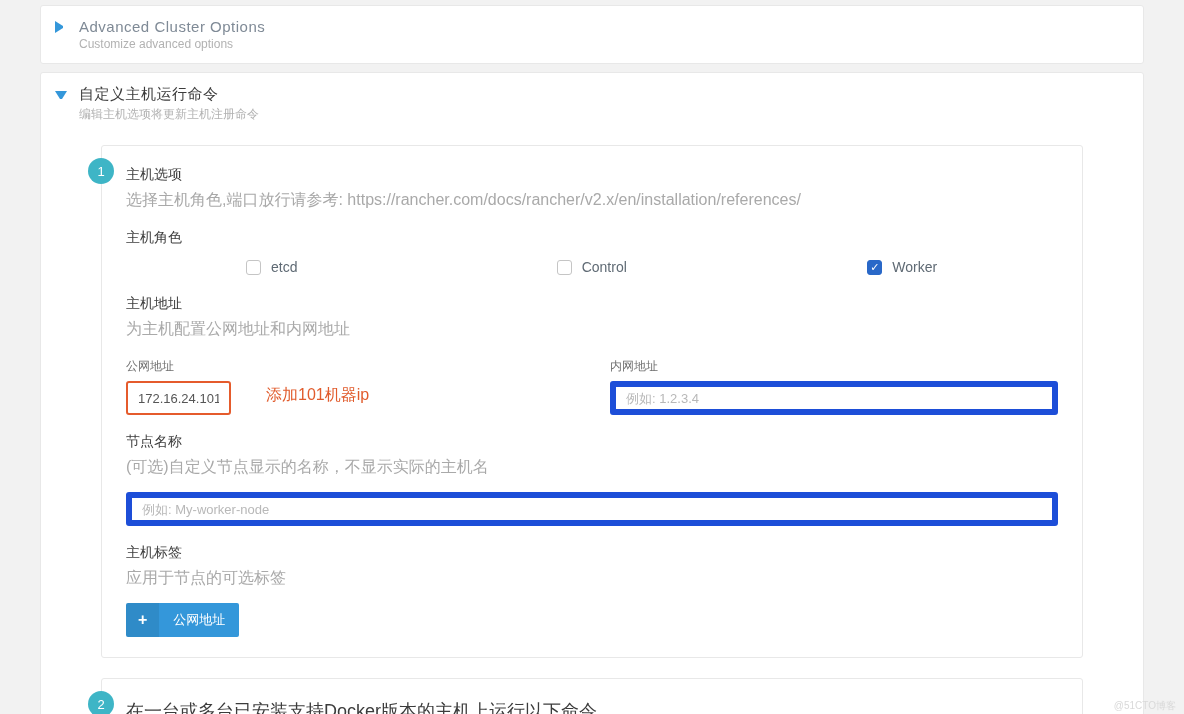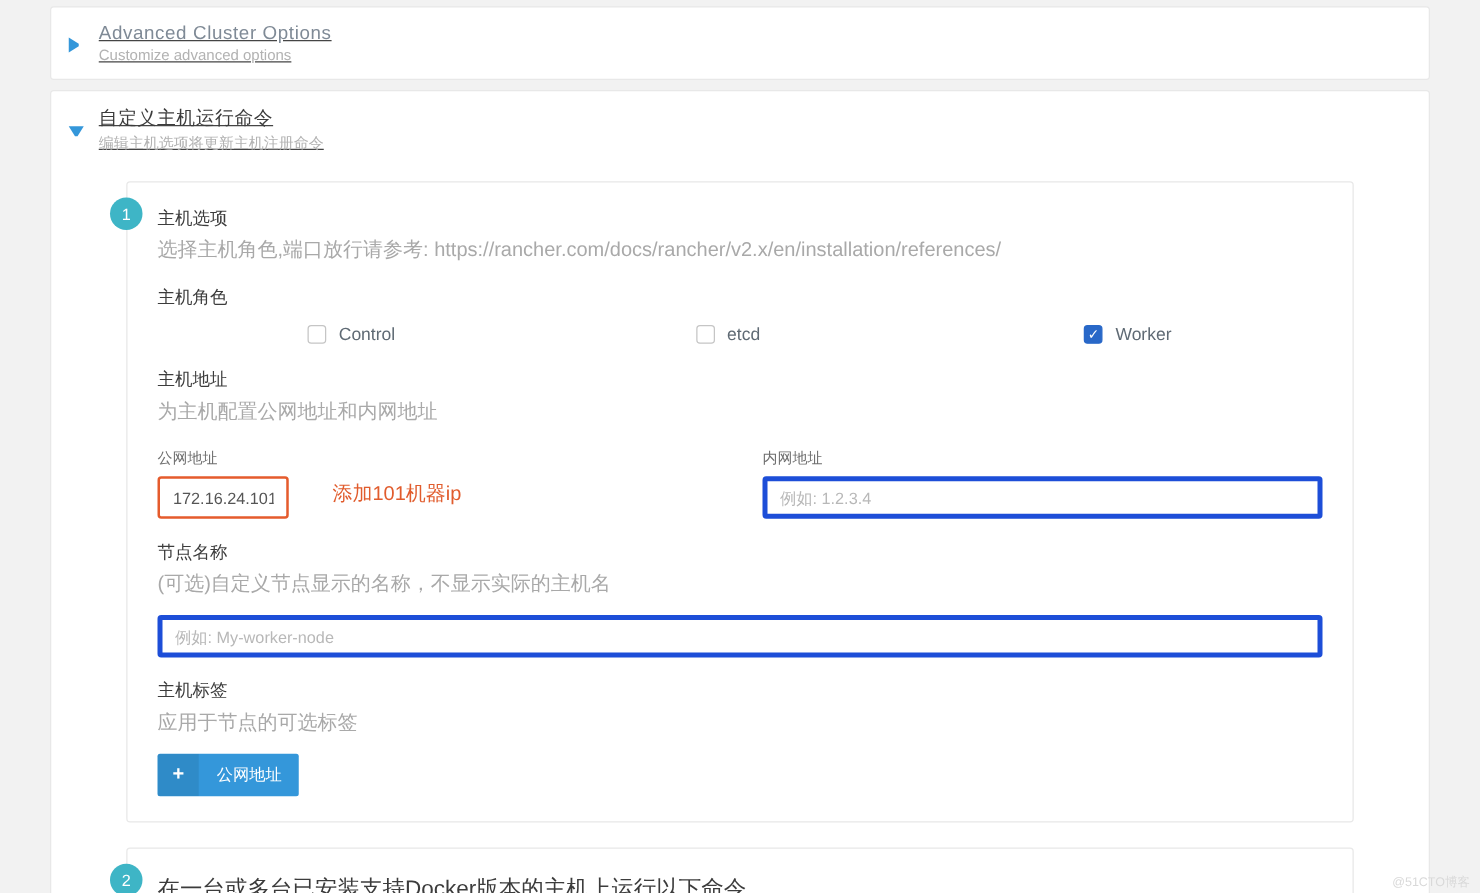--- a/index.html
+++ b/index.html
@@ -12,24 +12,23 @@
     }
     .container { width: 100%; max-width: 1184px; padding: 5px 40px 20px 40px; }
     .accordion {
       background: #fff;
       border: 1px solid #e8e8e8;
       border-radius: 3px;
       margin-bottom: 8px;
     }
     .accordion-header {
       display: flex;
-      align-items: center;
+      align-items: flex-start;
       padding: 12px 14px;
       cursor: pointer;
-      text-decoration: underline;
     }
     .accordion-icon {
       width: 12px; height: 12px; display: inline-block;
       margin-right: 12px; margin-top: 3px;
     }
     .tri-right { border-left: 8px solid #3497da; border-top: 5px solid transparent; border-bottom: 5px solid transparent; }
     .tri-down { border-top: 8px solid #3497da; border-left: 5px solid transparent; border-right: 5px solid transparent; margin-top: 6px; }
     .accordion-title { color: #7f8a96; font-size: 15px; letter-spacing: 0.5px; }
     .accordion-sub { color: #b2b2b2; font-size: 12px; margin-top: 2px; }
     .card {
@@ -60,21 +59,21 @@
       display: inline-flex; align-items: center; justify-content: center;
       margin-right: 10px; background: #fff;
     }
     .cbox.checked { background: #2968c8; border-color: #2968c8; color: #fff; font-size: 11px; }
     .cbox-label { color: #5f6a74; font-size: 14px; }
     .two-col { display: flex; gap: 36px; margin-bottom: 18px; }
     .col { flex: 1; }
     .field-label { color: #6f6f6f; font-size: 12px; margin-bottom: 6px; }
     input[type=text].form-input {
       width: 100%; height: 34px; padding: 6px 10px;
-      border: 4px solid #1d4ed8; border-radius: 3px;
+      border: 6px solid #1d4ed8; border-radius: 3px;
       font-size: 13px; color: #555;
     }
     input[type=text].form-input::placeholder { color: #b8b8b8; }
     .highlight-input { border: 2px solid #e55b2c !important; width: 105px !important; }
     .ip-annotation {
       color: #e15c2d; font-size: 16px;
       position: absolute; left: 140px; top: 4px;
     }
     .input-wrap { position: relative; }
     .add-btn {
@@ -123,25 +122,25 @@
 
         <div class="mb">
           <div class="section-title">主机选项</div>
           <div class="section-sub">选择主机角色,端口放行请参考: https://rancher.com/docs/rancher/v2.x/en/installation/references/</div>
         </div>
 
         <div class="section-title">主机角色</div>
         <div class="checkbox-row">
           <div class="checkbox-item">
             <span class="cbox"></span>
-            <span class="cbox-label">Control</span>
+            <span class="cbox-label">etcd</span>
           </div>
           <div class="checkbox-item">
             <span class="cbox"></span>
-            <span class="cbox-label">etcd</span>
+            <span class="cbox-label">Control</span>
           </div>
           <div class="checkbox-item">
             <span class="cbox checked">✓</span>
             <span class="cbox-label">Worker</span>
           </div>
         </div>
 
         <div class="mb">
           <div class="section-title">主机地址</div>
           <div class="section-sub">为主机配置公网地址和内网地址</div>

